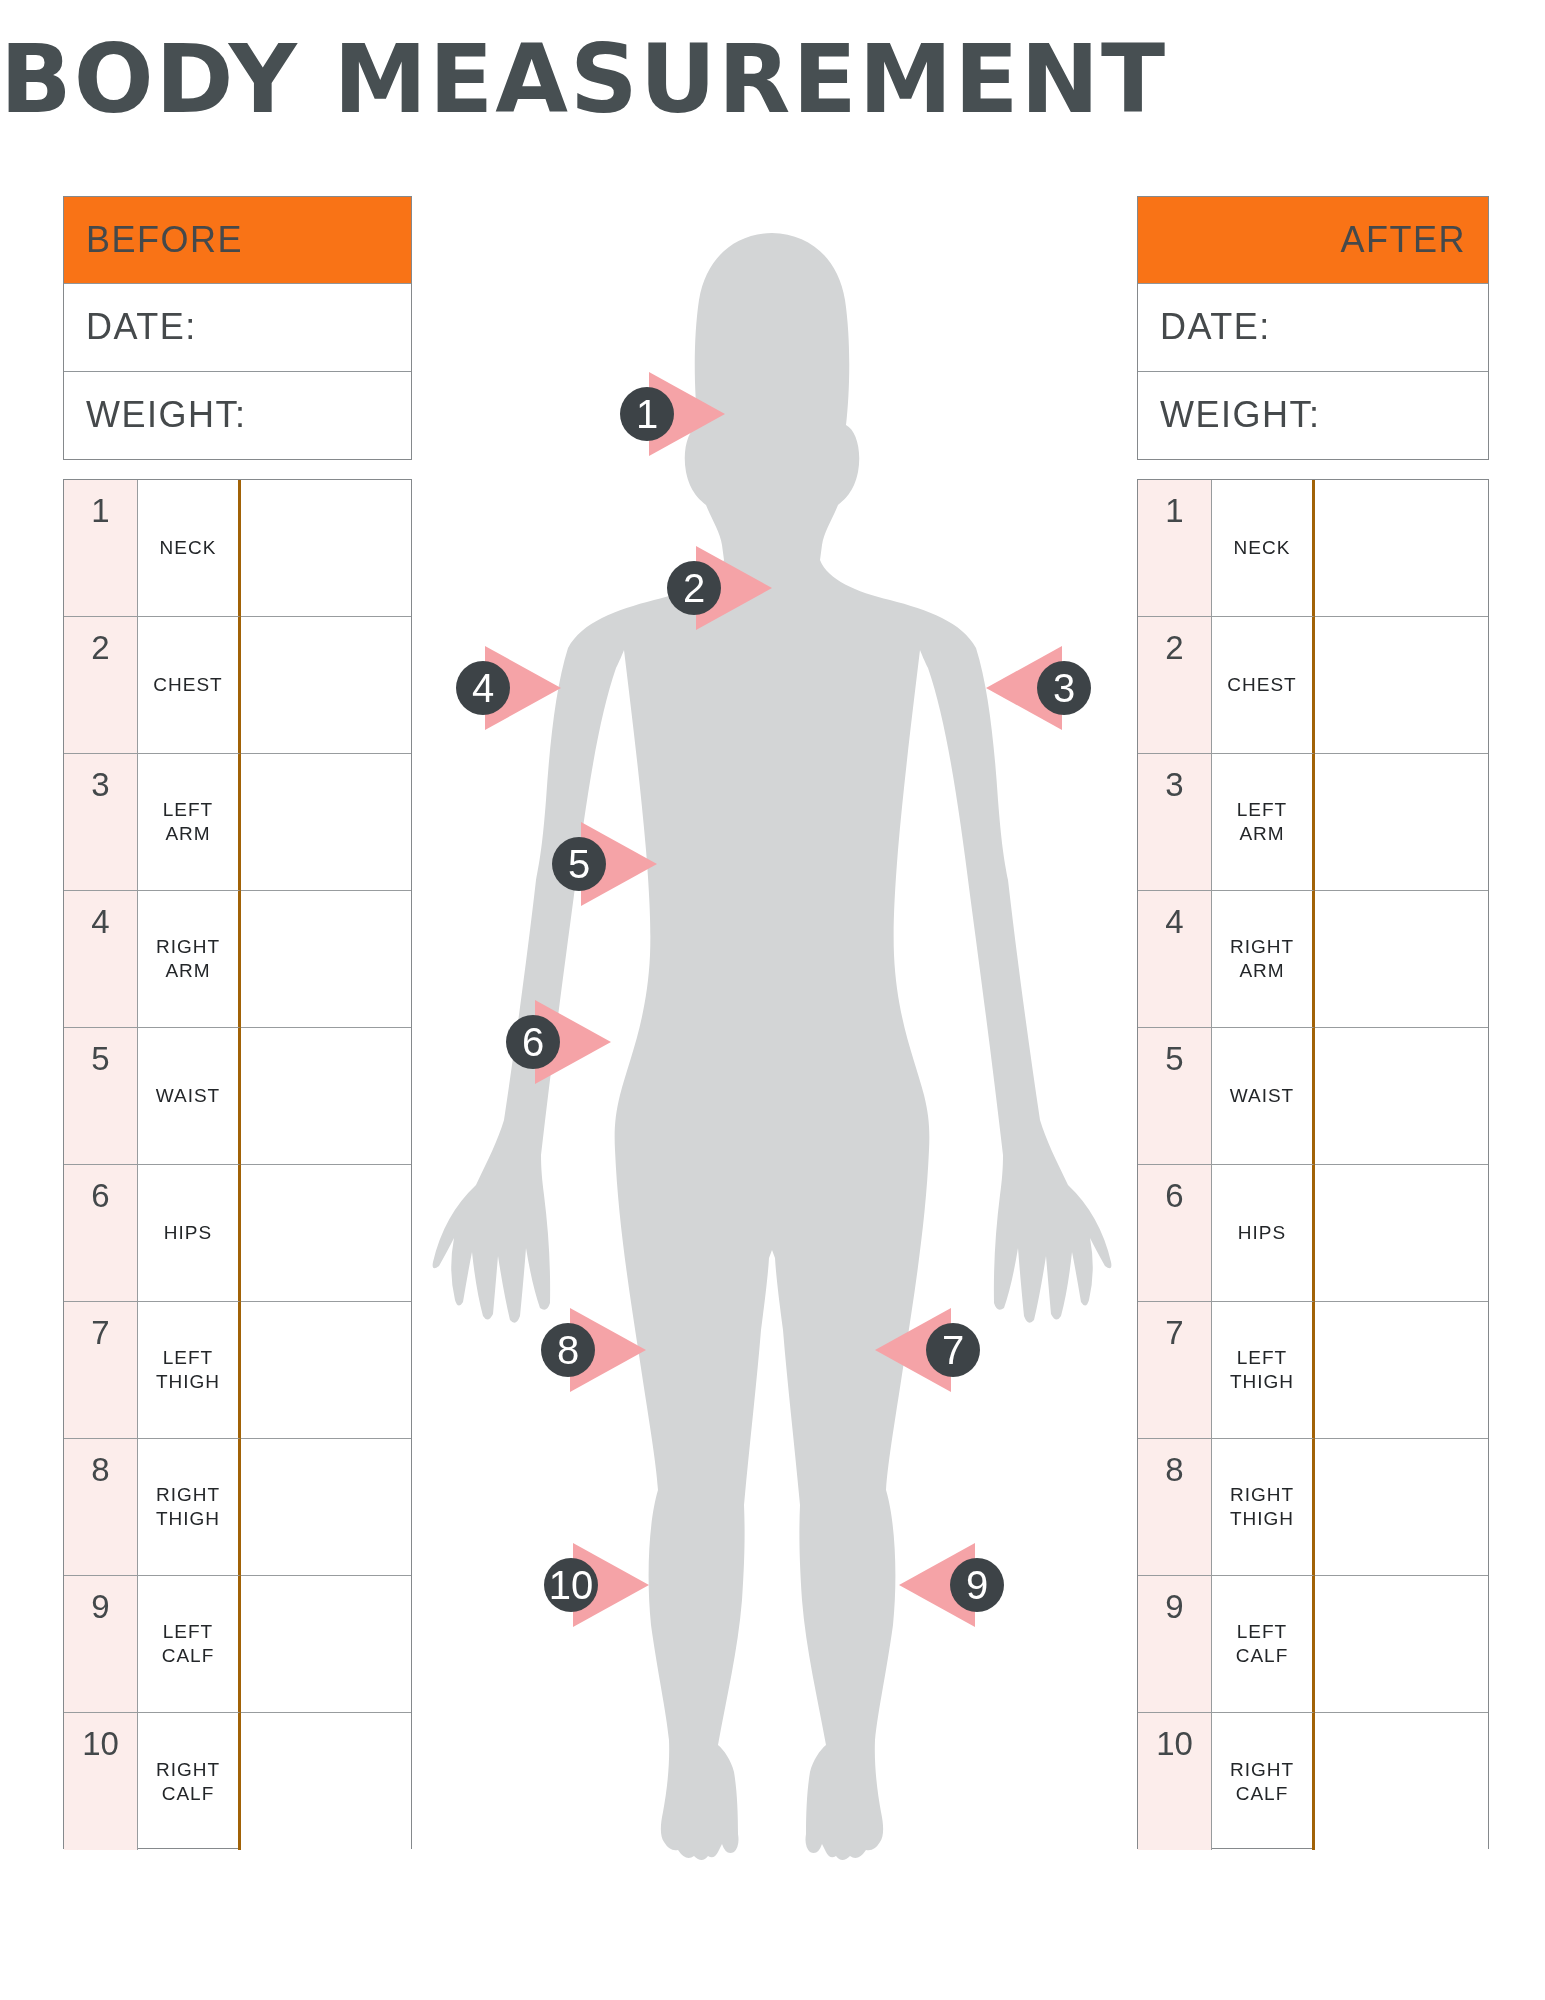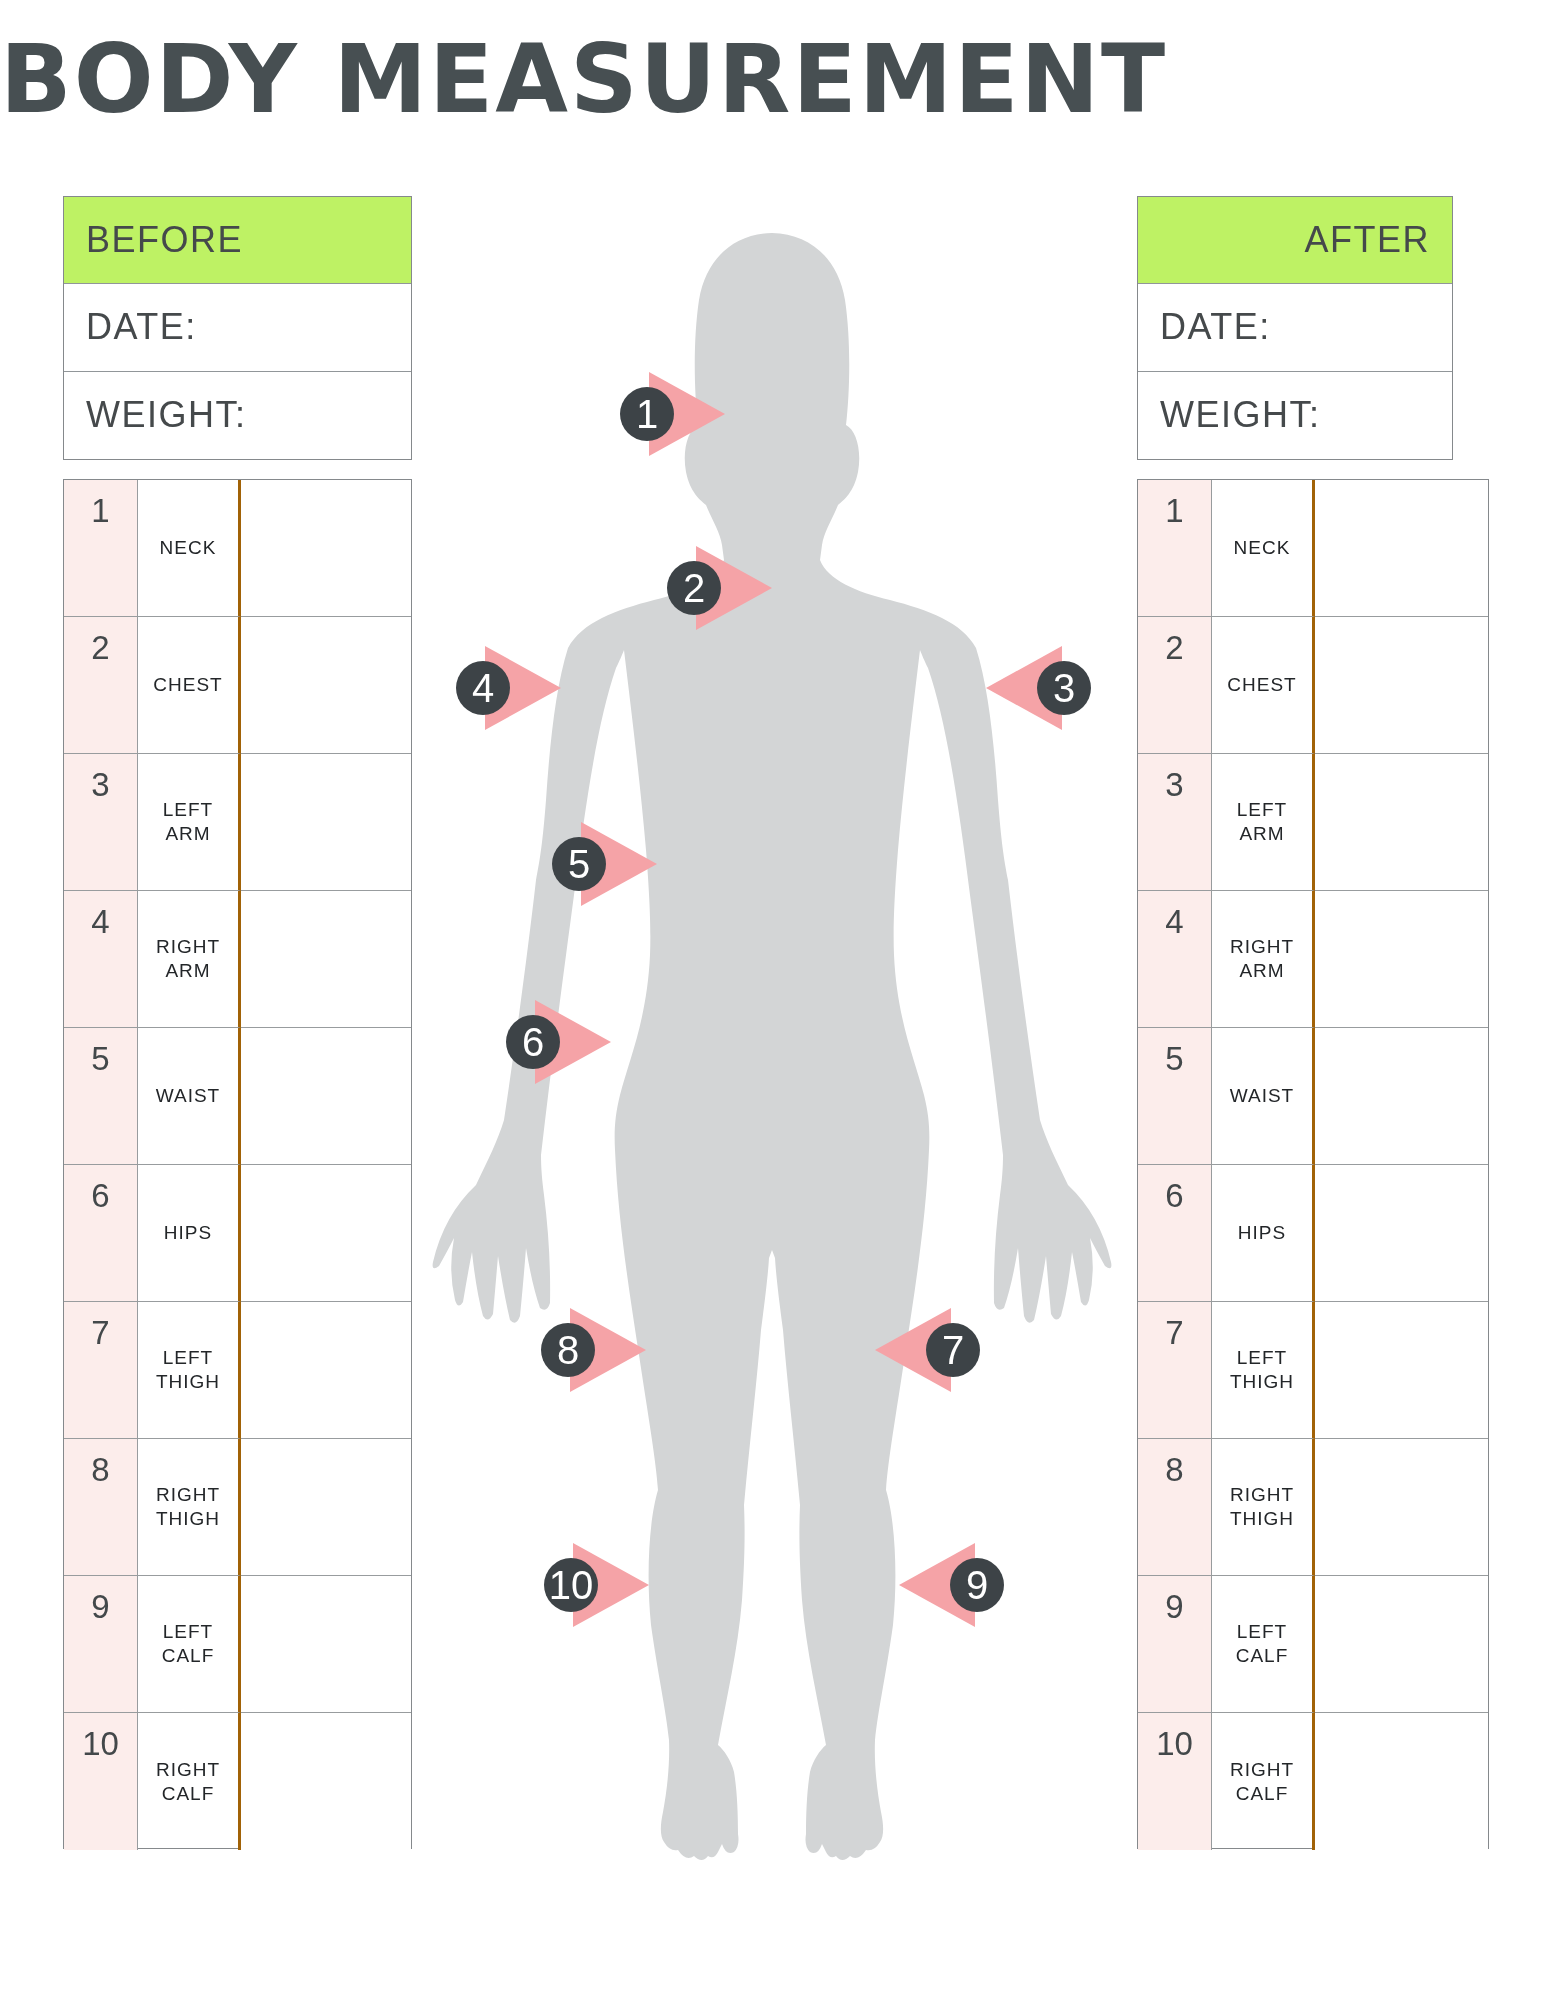--- a/index.html
+++ b/index.html
@@ -31,21 +31,21 @@
   .info-box{
     position:absolute;border:1px solid #85898c;background:#ffffff;z-index:3;
     display:flex;flex-direction:column;box-sizing:border-box;
   }
   .info-row{
     height:88px;box-sizing:border-box;display:flex;align-items:center;
     padding:0 22px;border-bottom:1px solid #919699;
     font-size:36px;letter-spacing:1.5px;color:#45494b;
   }
   .info-row:last-child{border-bottom:none;}
-  .info-header{background:#bef264;}
+  .info-header{background:#f97316;}
   .info-header.align-right{justify-content:flex-end;}
   .fill-area{flex:1;height:100%;}
   
   .measure-table{
     position:absolute;border:1px solid #85898c;background:#ffffff;z-index:3;
     box-sizing:border-box;display:grid;grid-template-columns:74px 103px 1fr;
     grid-auto-rows:137px;
   }
   .cell{box-sizing:border-box;border-bottom:1px solid #989c9e;}
   .num-cell{
@@ -273,21 +273,21 @@
     <div class="info-row">
       <span>DATE:</span>
       <span class="fill-area"></span>
     </div>
     <div class="info-row">
       <span>WEIGHT:</span>
       <span class="fill-area"></span>
     </div>
   </div>
 
-  <div class="info-box" style="left:1137px;top:196px;width:316px;height:264px;">
+  <div class="info-box" style="left:1137px;top:196px;width:352px;height:264px;">
     <div class="info-row info-header align-right">
       <span>AFTER</span>
     </div>
     <div class="info-row">
       <span>DATE:</span>
       <span class="fill-area"></span>
     </div>
     <div class="info-row">
       <span>WEIGHT:</span>
       <span class="fill-area"></span>

